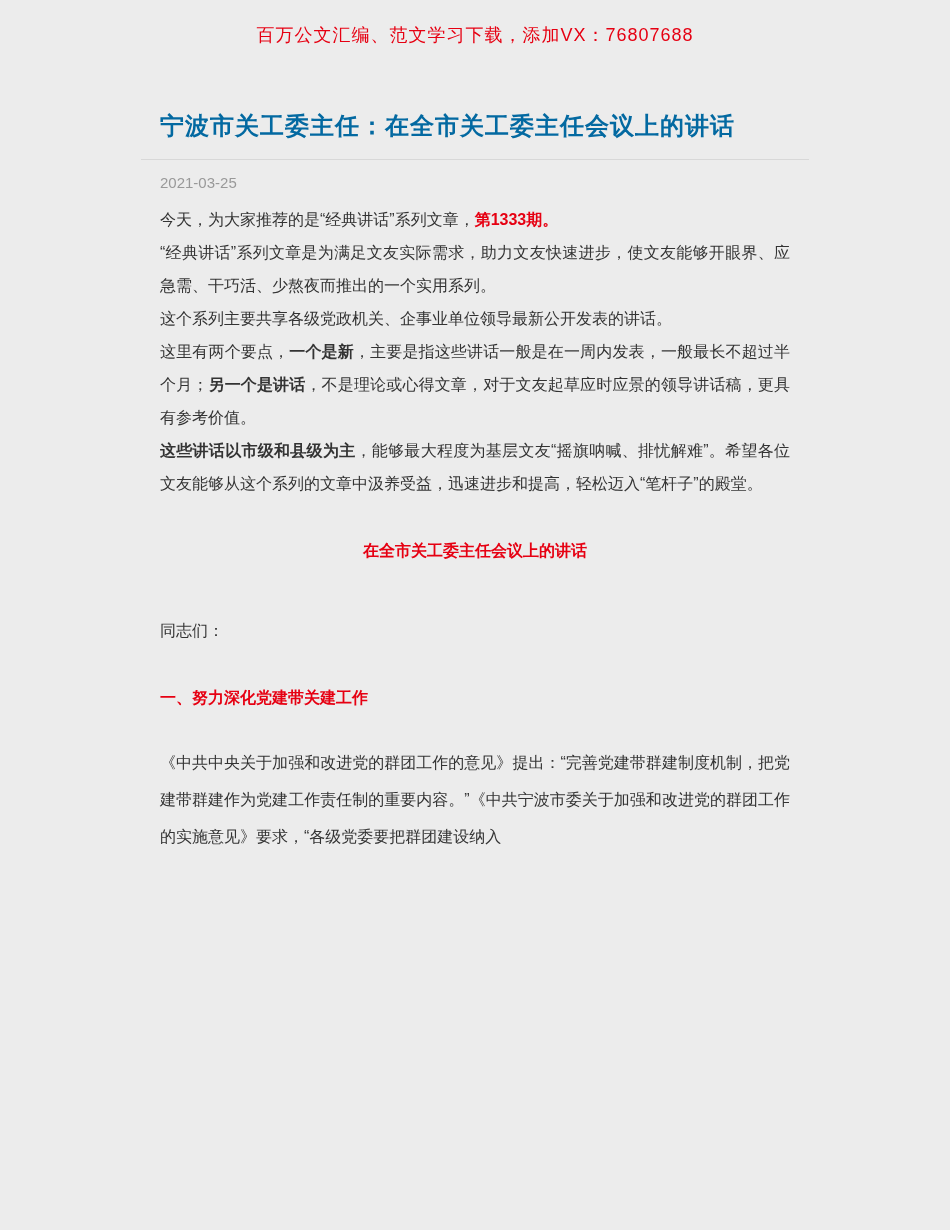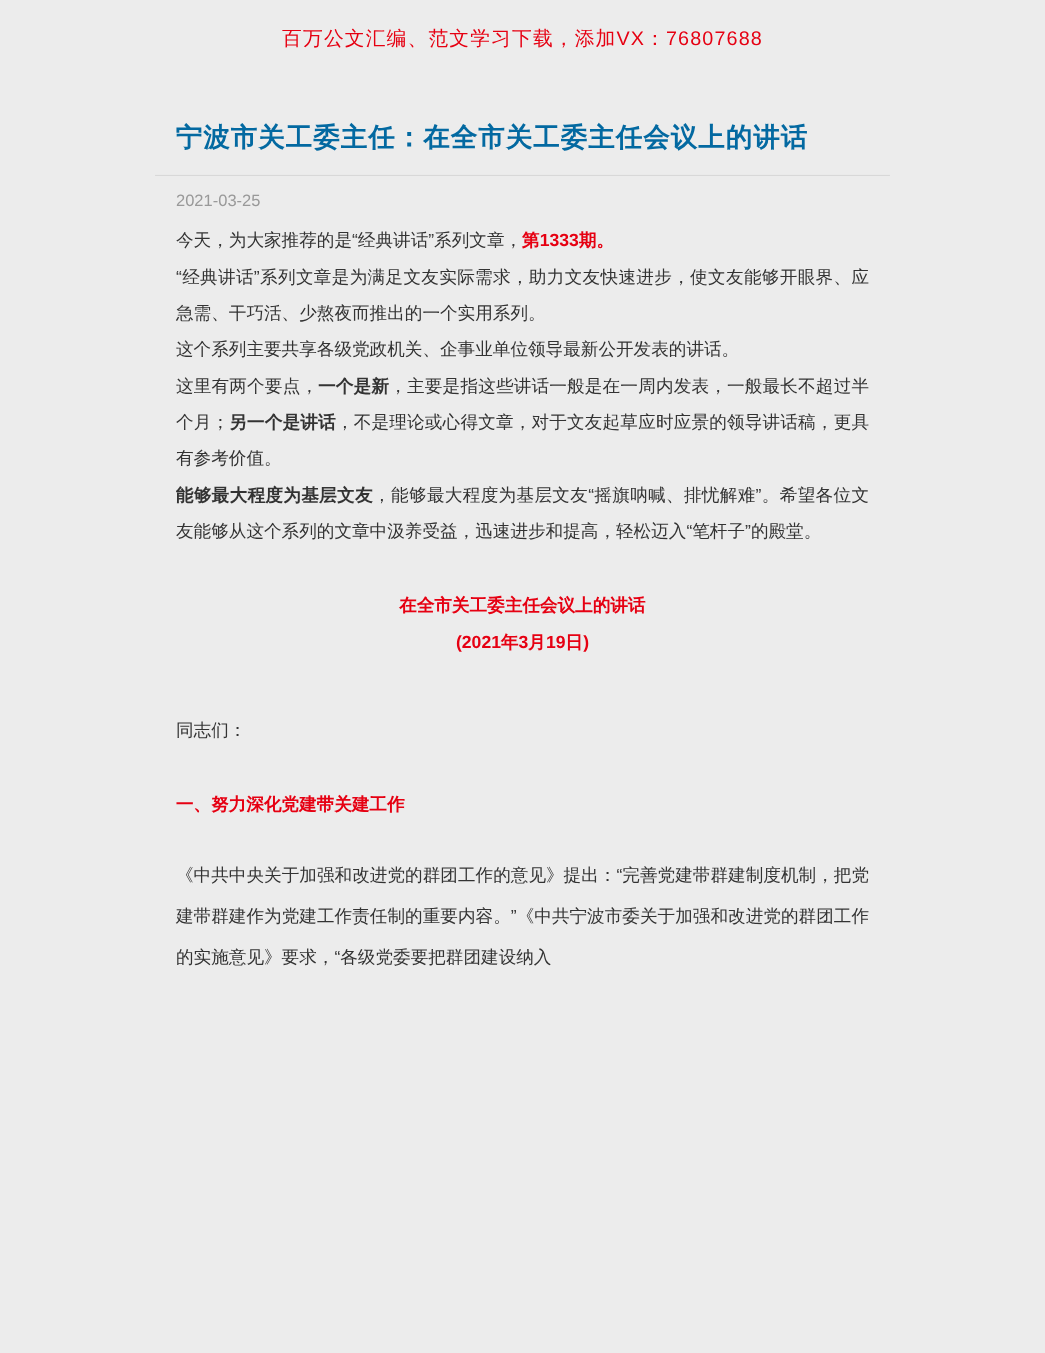--- a/index.html
+++ b/index.html
@@ -111,28 +111,27 @@
 
     <hr class="divider">
 
     <div class="date">2021-03-25</div>
 
     <div class="intro">
       <p><span>今天，为大家推荐的是“经典讲话”系列文章，</span><span class="bold red">第1333期。</span></p>
       <p><span>“经典讲话”系列文章是为满足文友实际需求，助力文友快速进步，使文友能够开眼界、应急需、干巧活、少熬夜而推出的一个实用系列。</span></p>
       <p><span>这个系列主要共享各级党政机关、企事业单位领导最新公开发表的讲话。</span></p>
       <p><span>这里有两个要点，</span><span class="bold">一个是新</span><span>，主要是指这些讲话一般是在一周内发表，一般最长不超过半个月；</span><span class="bold">另一个是讲话</span><span>，不是理论或心得文章，对于文友起草应时应景的领导讲话稿，更具有参考价值。</span></p>
-      <p><span class="bold">能够最大程度为基层文友</span><span>，能够最大程度为基层文友“摇旗呐喊、排忧解难”。希望各位文友能够从这个系列的文章中汲养受益，迅速进步和提高，轻松迈入“笔杆子”的殿堂。</span></p>
+      <p><span class="bold">这些讲话以市级和县级为主</span><span>，能够最大程度为基层文友“摇旗呐喊、排忧解难”。希望各位文友能够从这个系列的文章中汲养受益，迅速进步和提高，轻松迈入“笔杆子”的殿堂。</span></p>
     </div>
 
     <div class="speech">
 
       <div class="speech-head">
         <p>在全市关工委主任会议上的讲话</p>
-        <p>(2021年3月19日)</p>
       </div>
 
       <p class="salutation">同志们：</p>
 
 
       <p class="section-heading">一、努力深化党建带关建工作</p>
 
       <p class="body-para">《中共中央关于加强和改进党的群团工作的意见》提出：“完善党建带群建制度机制，把党建带群建作为党建工作责任制的重要内容。”《中共宁波市委关于加强和改进党的群团工作的实施意见》要求，“各级党委要把群团建设纳入</p>
 
     </div>

